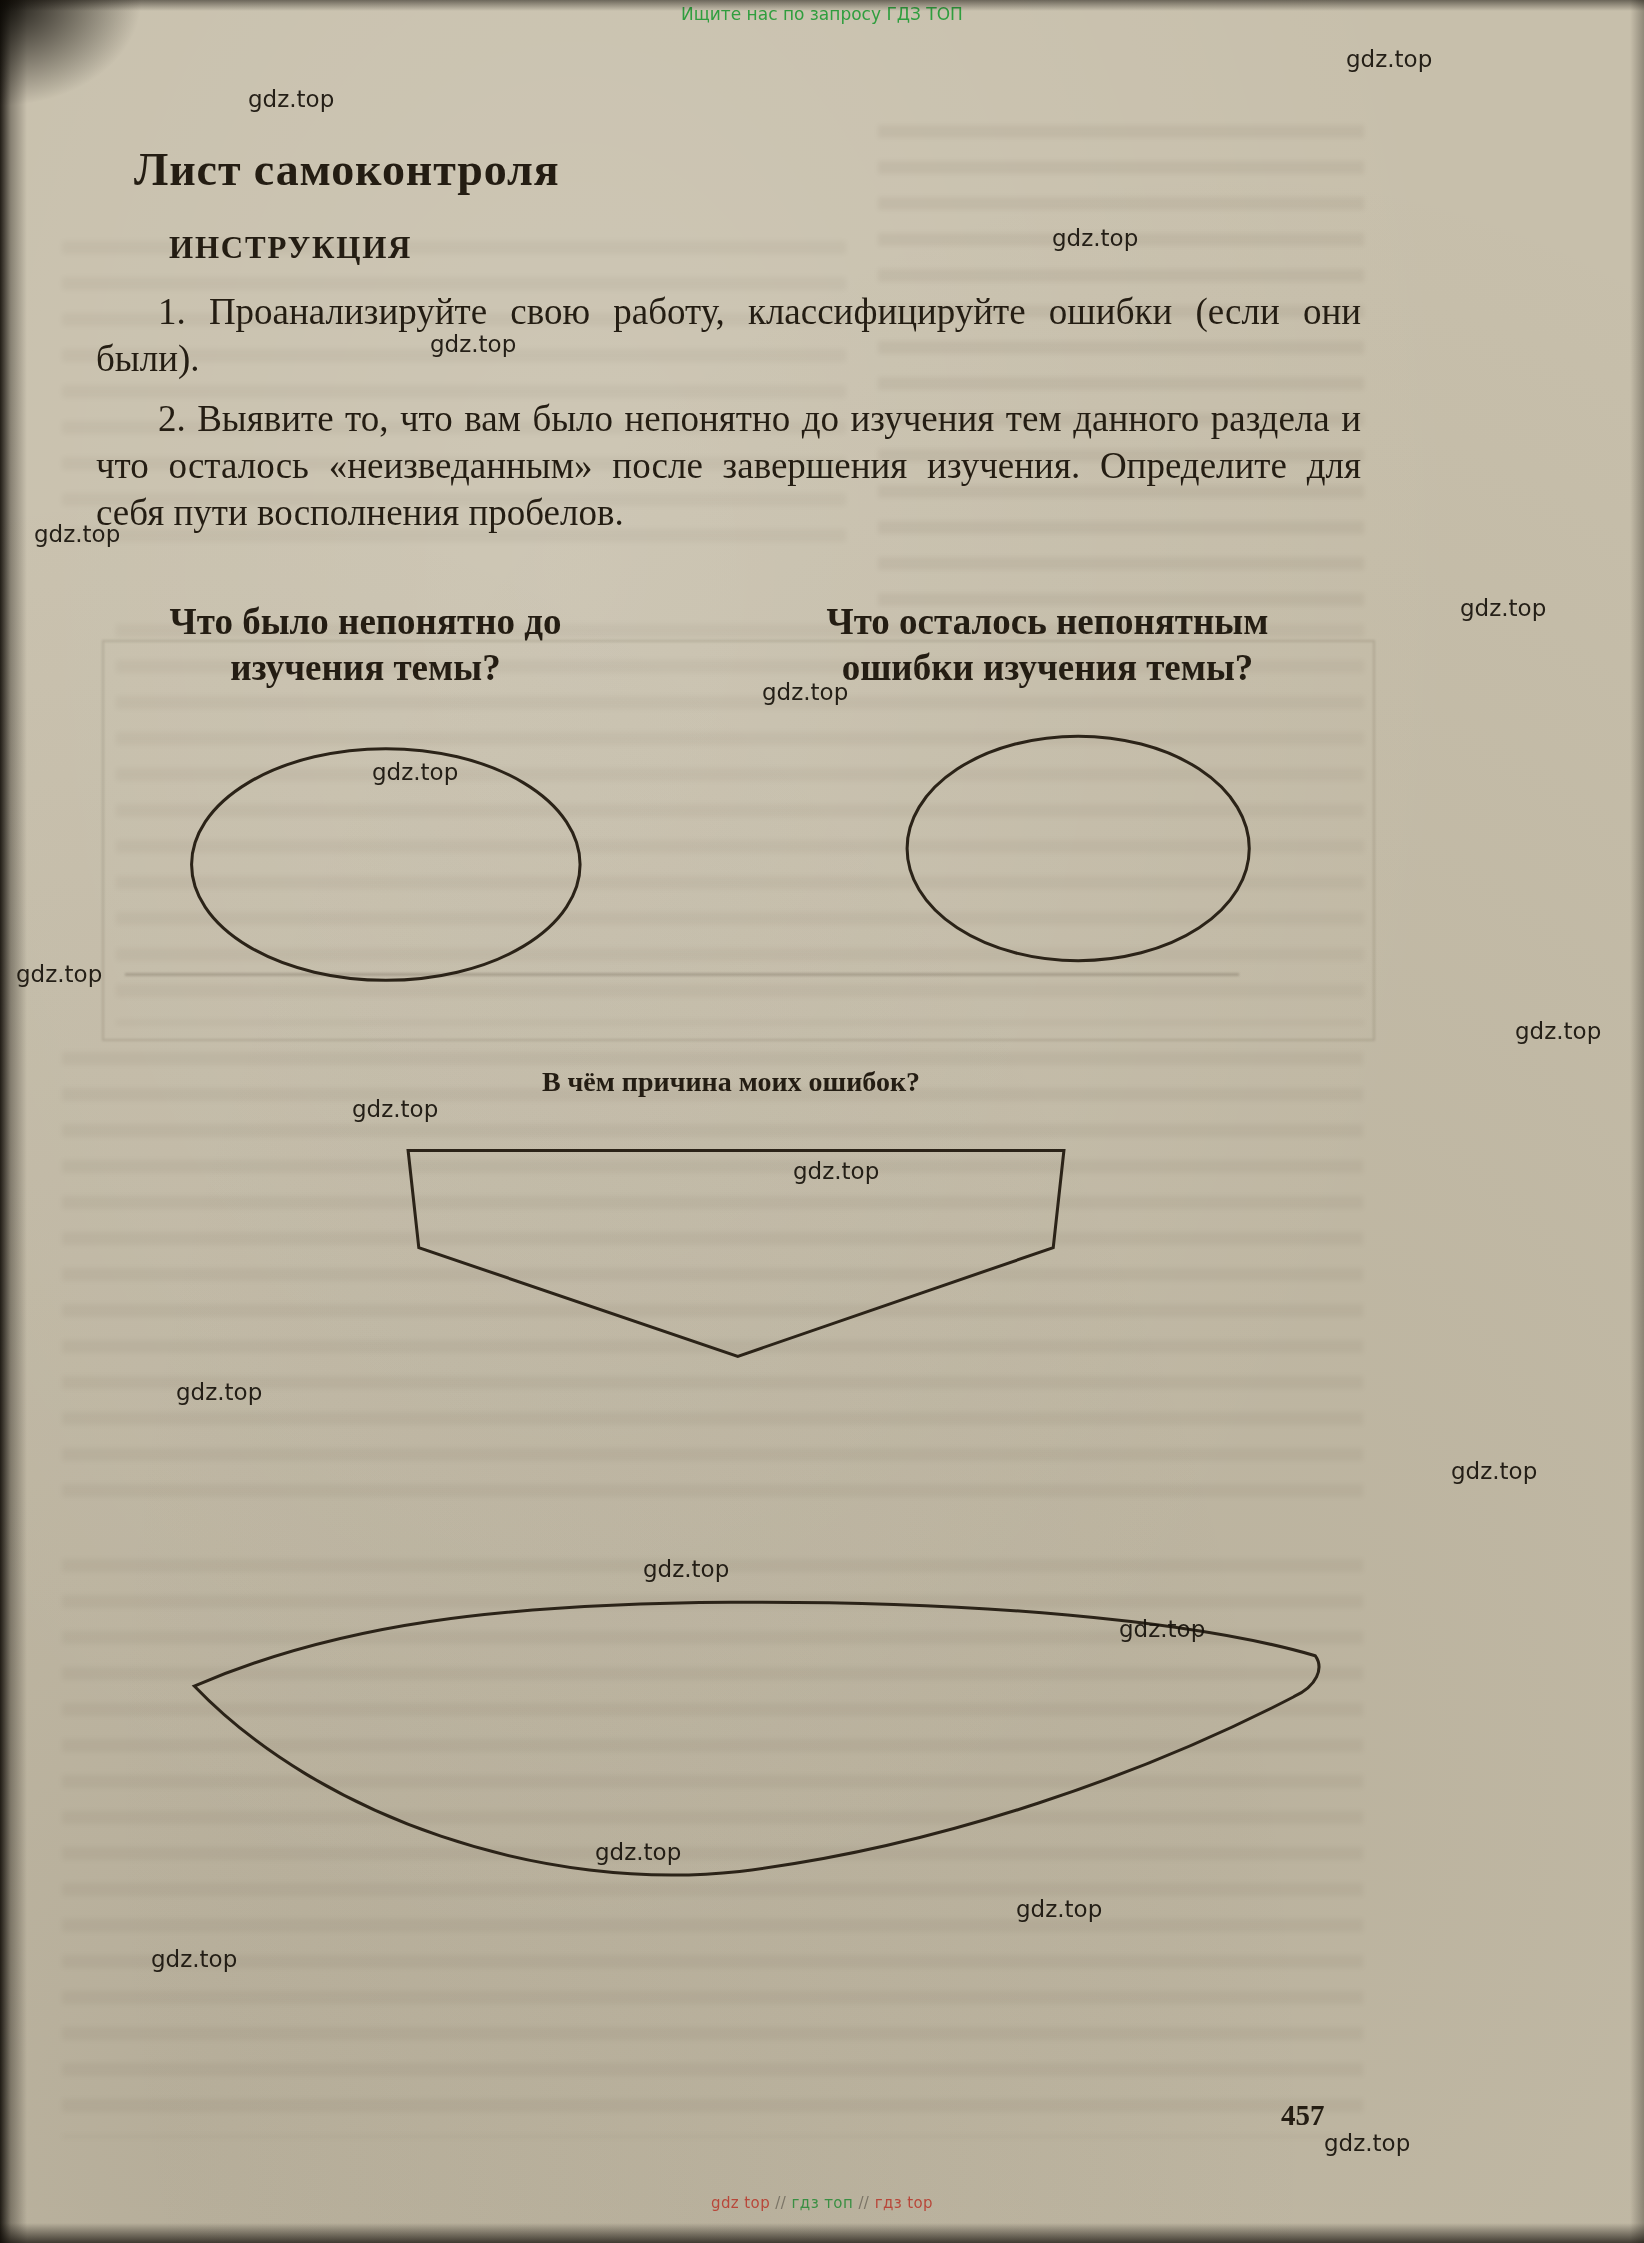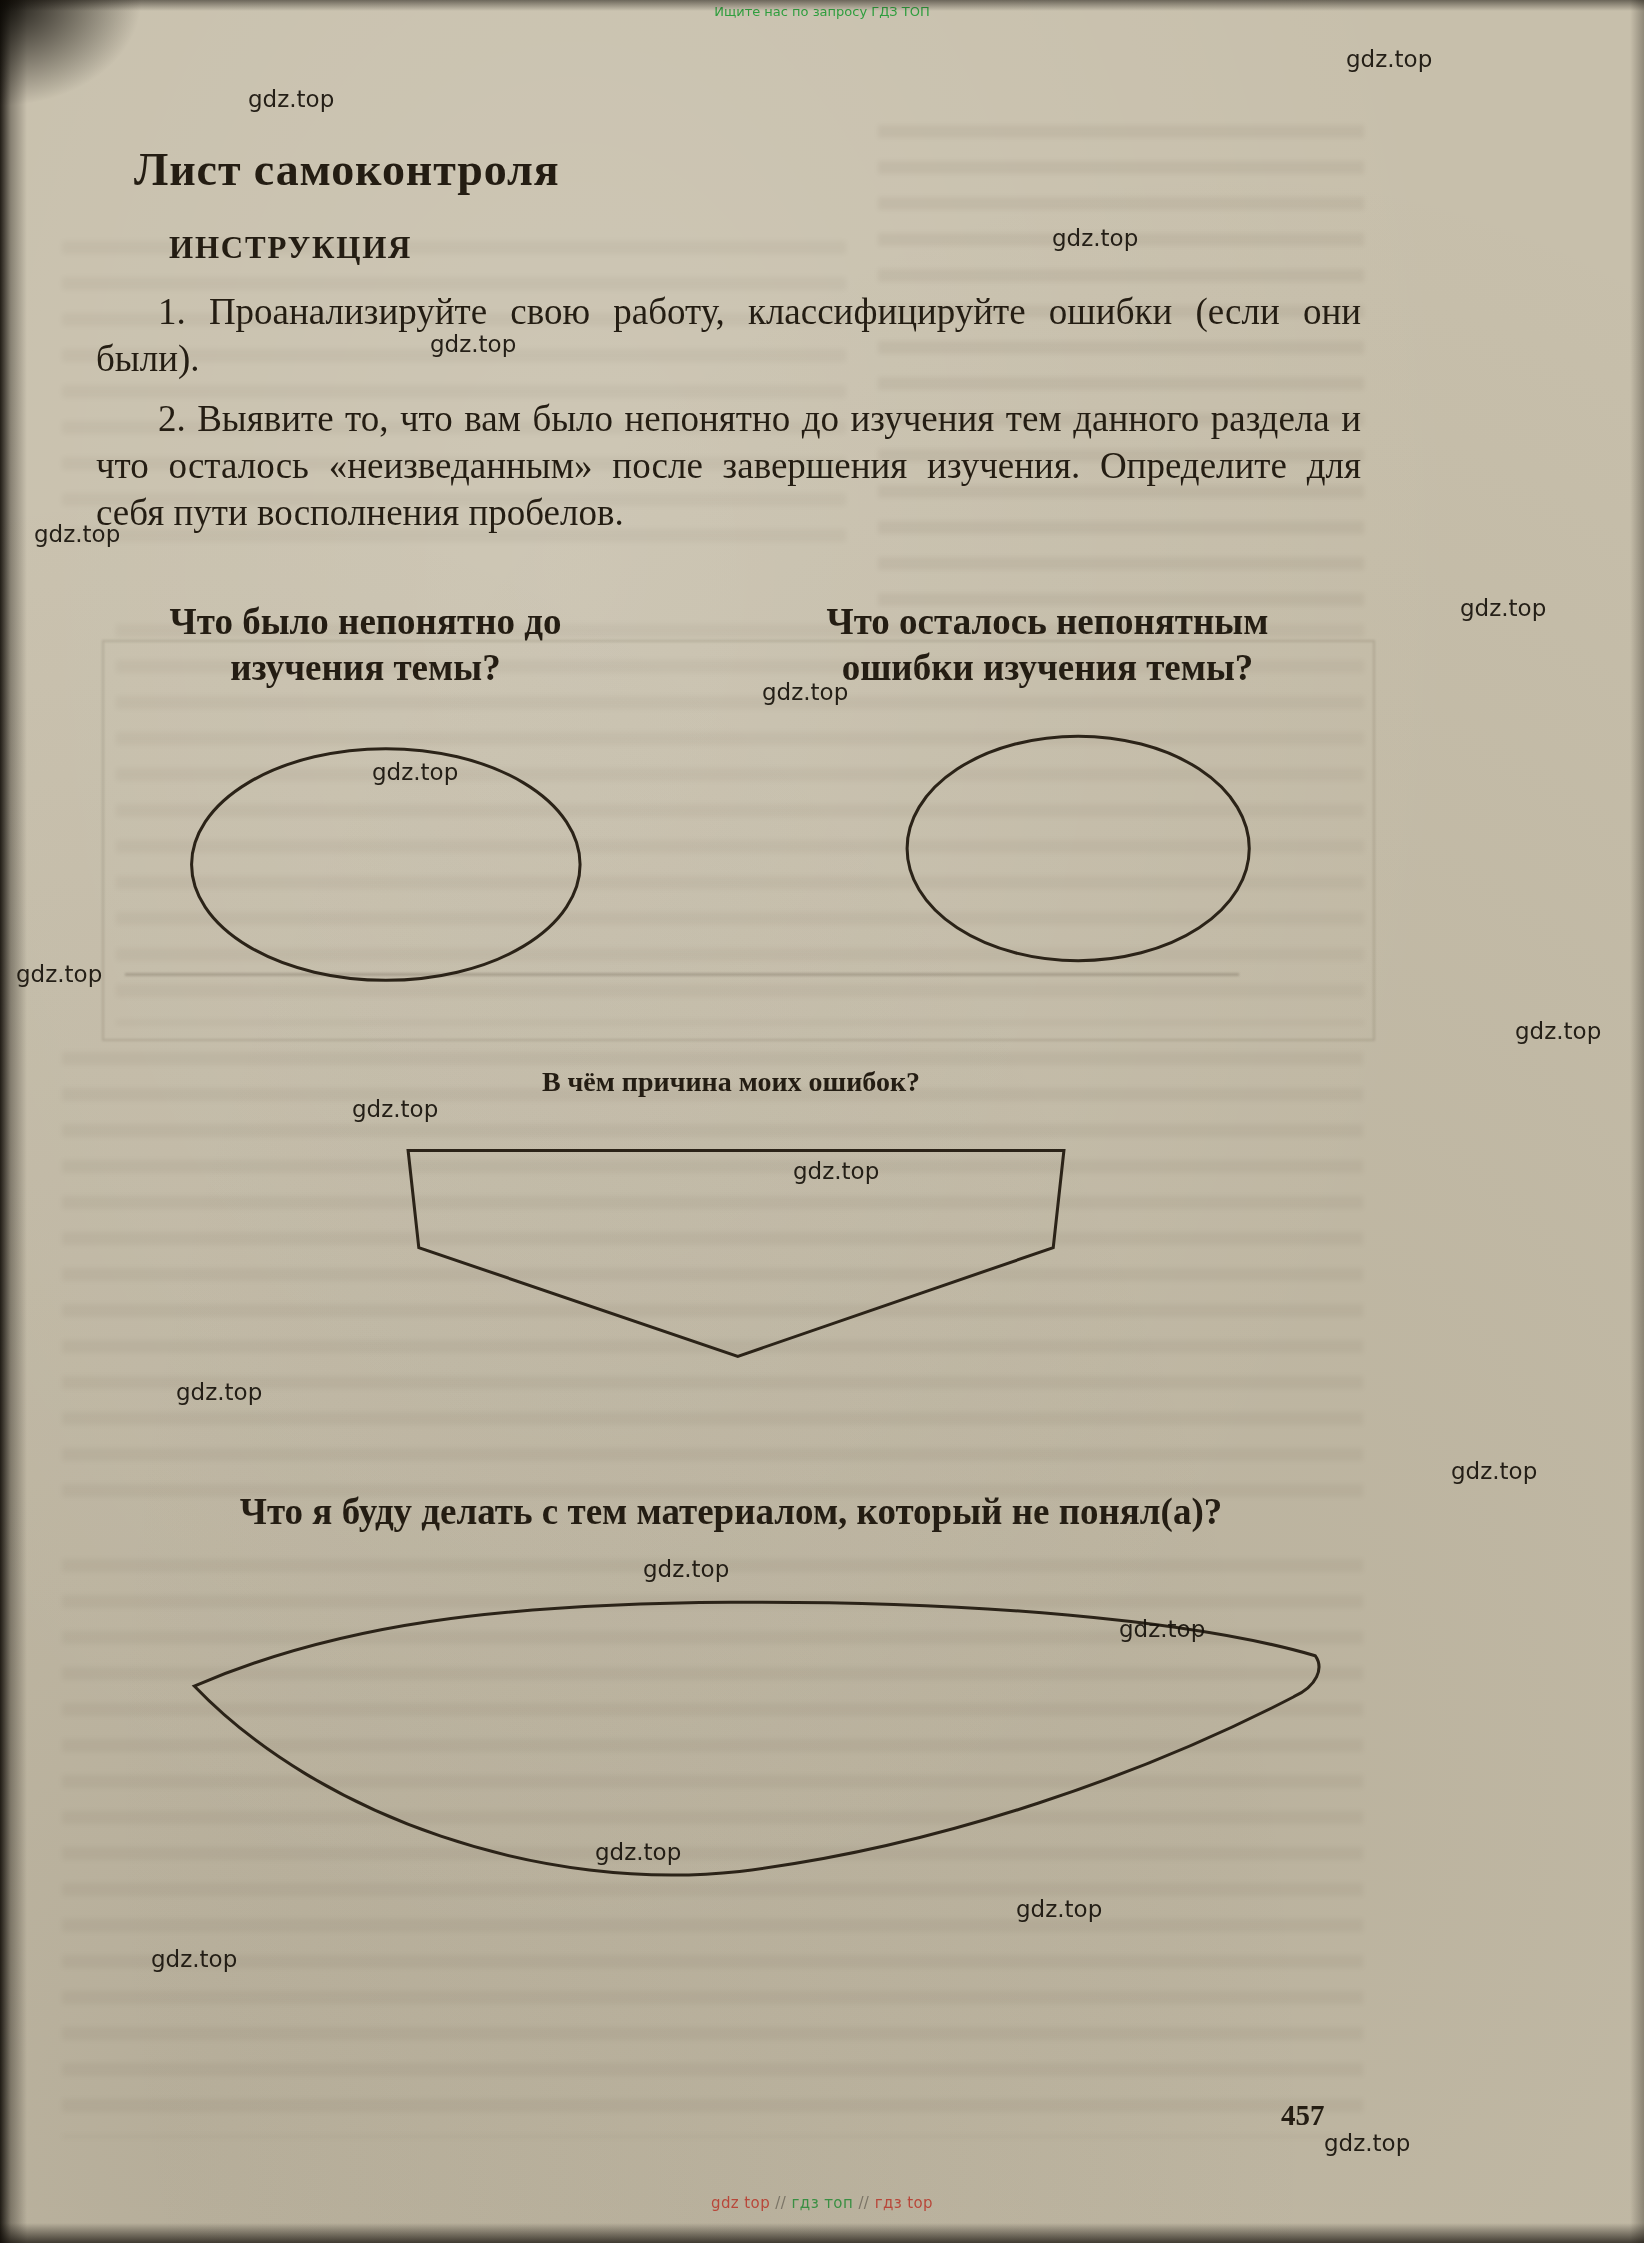--- a/index.html
+++ b/index.html
@@ -105,21 +105,21 @@
     font-family: "DejaVu Sans", "Liberation Sans", sans-serif;
     font-size: 23px;
     color: #17120b;
     opacity: 0.92;
     white-space: nowrap;
   }
   .search-notice {
     left: 0; top: 3.6px; width: 100%;
     text-align: center;
     font-family: "DejaVu Sans", "Liberation Sans", sans-serif;
-    font-size: 13px;
+    font-size: 17px;
     color: #2f9e3e;
   }
   .footer-line {
     left: 0; top: 2194px; width: 100%;
     text-align: center;
     font-family: "DejaVu Sans", "Liberation Sans", sans-serif;
     font-size: 15px;
     letter-spacing: 0.4px;
   }
   .footer-line .f-red   { color: #b8473a; }
@@ -155,21 +155,20 @@
 
   <div class="abs instr-heading">ИНСТРУКЦИЯ</div>
 
   <div class="abs para para-1">1. Проанализируйте свою работу, классифицируйте ошибки (если они были).</div>
   <div class="abs para para-2">2. Выявите то, что вам было непонятно до изучения тем данного раздела и что осталось «неизведанным» после завершения изучения. Определите для себя пути восполнения пробелов.</div>
 
   <div class="abs col-heading col-heading-left">Что было непонятно до изучения темы?</div>
   <div class="abs col-heading col-heading-right">Что осталось непонятным ошибки изучения темы?</div>
 
   <div class="abs section-heading causes-heading">В чём причина моих ошибок?</div>
-  <div class="abs section-heading material-heading">Что я буду делать с тем материалом, который не понял(а)?</div>
 
   <div class="abs page-number">457</div>
 
   <div class="abs search-notice">Ищите нас по запросу ГДЗ ТОП</div>
 
   <span class="wm" style="left:1346px; top:46px;">gdz.top</span>
   <span class="wm" style="left:248px;  top:86px;">gdz.top</span>
   <span class="wm" style="left:1052px; top:225px;">gdz.top</span>
   <span class="wm" style="left:430px;  top:331px;">gdz.top</span>
   <span class="wm" style="left:34px;   top:521px;">gdz.top</span>

